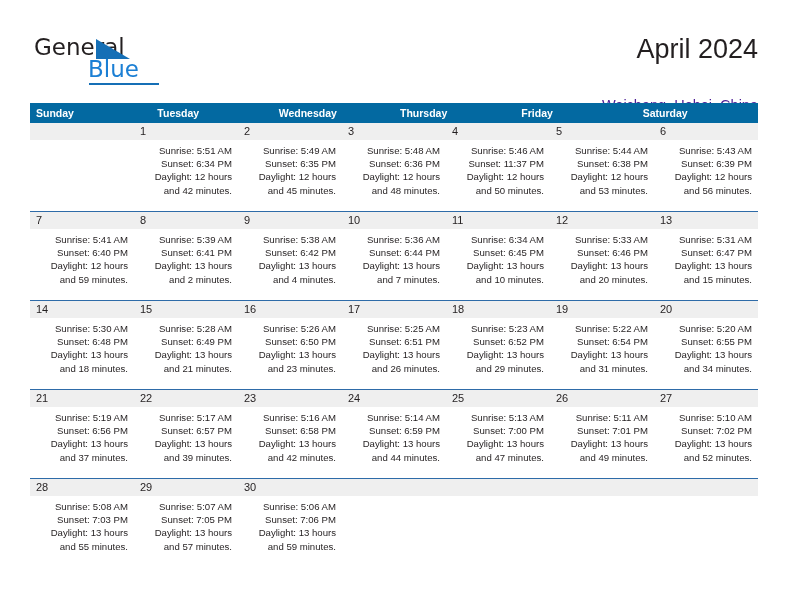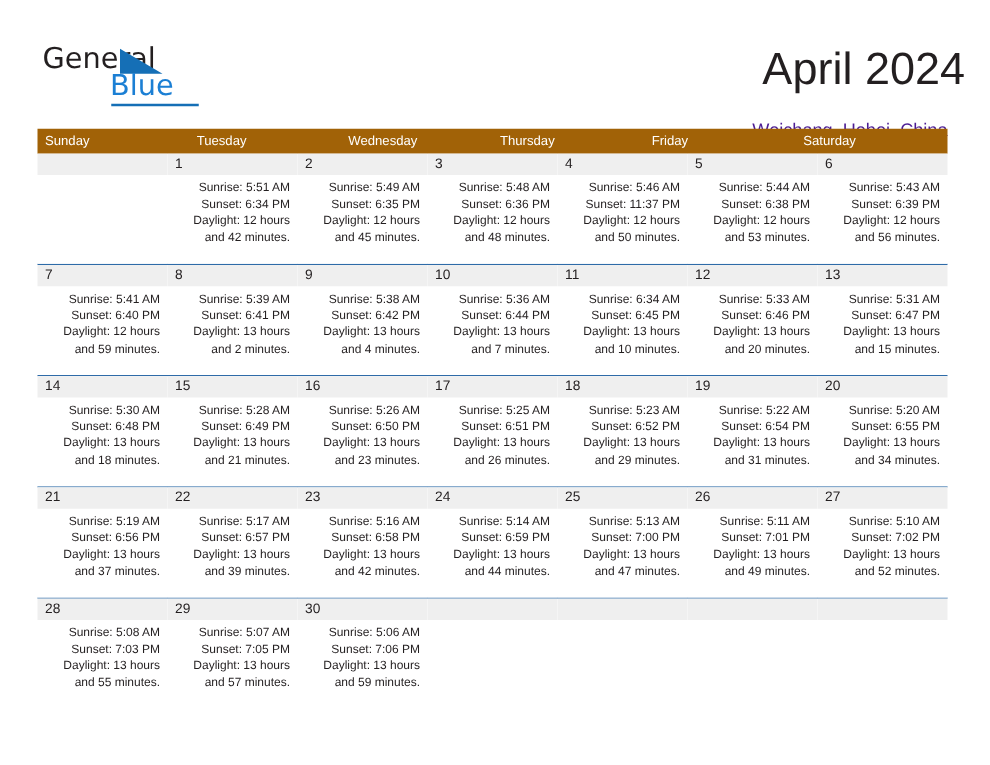--- a/index.html
+++ b/index.html
@@ -72,23 +72,23 @@
     position: absolute;
     left: 55px;
     top: 47px;
     width: 70px;
     height: 2px;
     background: #156fb6;
   }
 
   .title {
     position: absolute;
-    right: 20px;
+    right: 34px;
     top: 35px;
-    font-size: 36px;
+    font-size: 27px;
     color: #231f20;
     text-align: left;
     line-height: 1.1;
     white-space: nowrap;
   }
   .subtitle {
     position: absolute;
     right: 34px;
     top: 78px;
     font-size: 14.5px;
@@ -103,22 +103,23 @@
   .calendar {
     position: absolute;
     left: 30px;
     top: 103px;
     width: 728px;
   }
 
   .weekday-row {
     display: flex;
     width: 100%;
-    background: #a16207;
+    background: #0369a1;
     height: 20px;
+    font-weight: bold;
   }
   .weekday {
     flex: 1 1 0;
     box-sizing: border-box;
     padding-left: 6px;
     color: #ffffff;
     font-size: 10.5px;
     line-height: 20px;
     white-space: nowrap;
     overflow: hidden;

